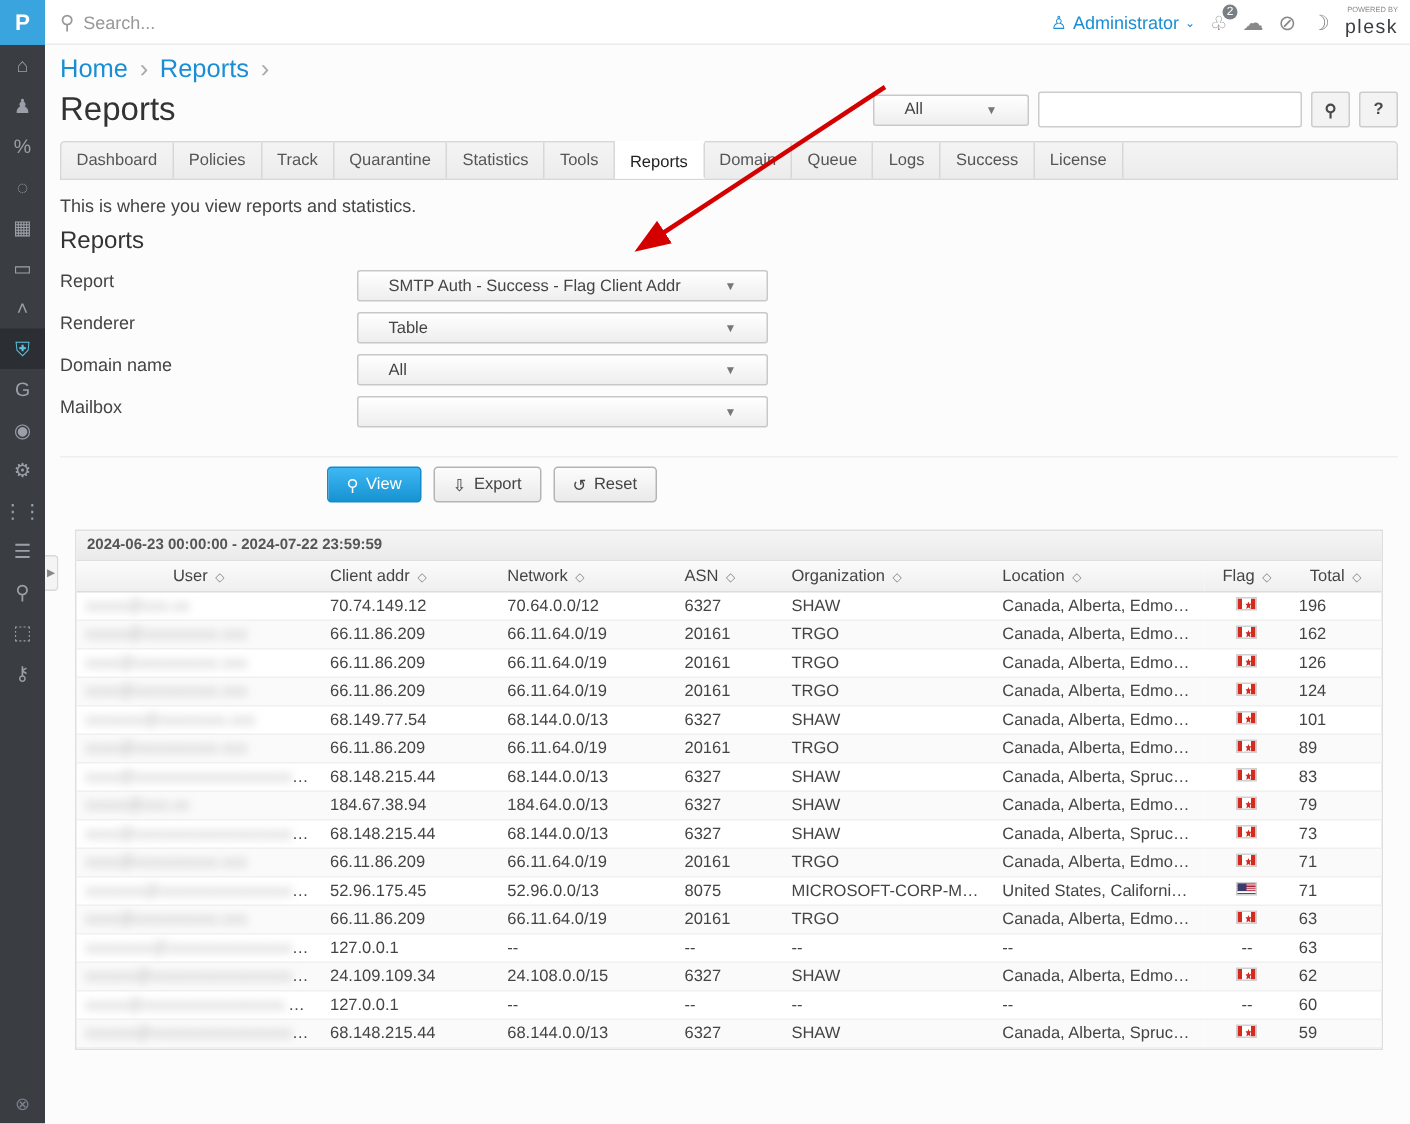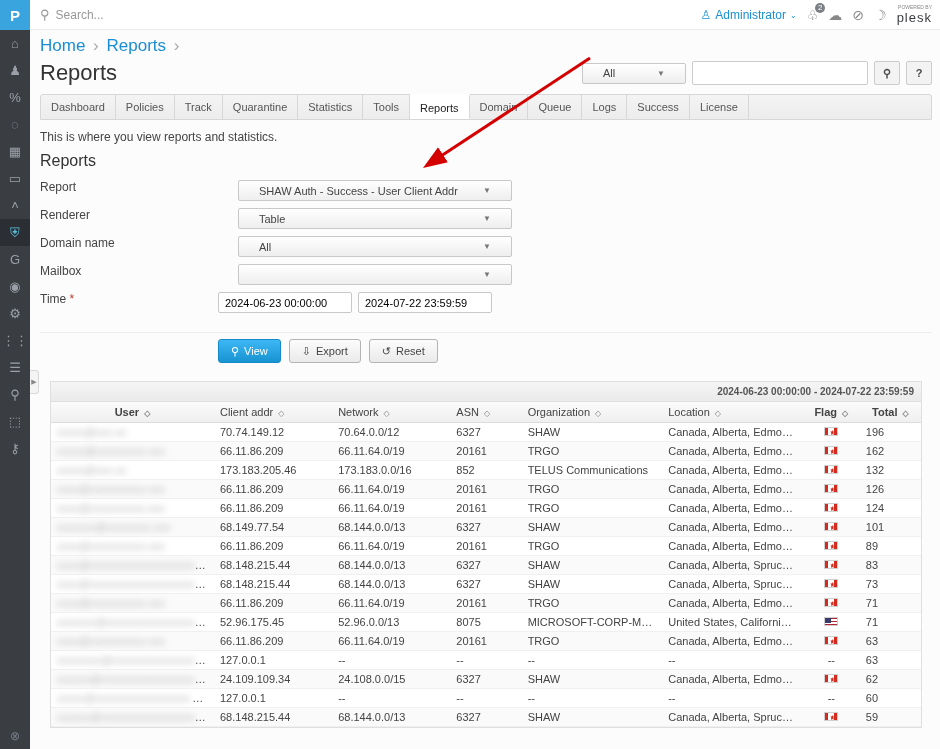--- a/index.html
+++ b/index.html
@@ -36,24 +36,24 @@
   .form-row { display: flex; margin-bottom: 4px; height: 24px; }
   .form-row label { width: 178px; font-size: 12px; color: #444; }
   .form-row label .req { color: #c0392b; }
   .select-like { flex: 0 0 274px; height: 21px; border: 1px solid #c8c8c8; background: linear-gradient(#fff,#eee); font-size: 11px; padding: 0 20px; display: flex; align-items: center; justify-content: space-between; border-radius: 2px; color: #444; cursor: pointer; margin-left: 20px; }
   .select-like .caret { font-size: 8px; color: #777; }
   .time-input { width: 134px; height: 21px; border: 1px solid #c8c8c8; font-size: 11px; padding: 0 6px; border-radius: 2px; margin-right: 6px; }
   .btnbar { margin-top: 16px; display: flex; gap: 8px; padding: 6px 0 10px 178px; border-top: 1px solid #eee; }
   .btn { height: 24px; padding: 0 12px; border: 1px solid #b4b4b4; background: linear-gradient(#fcfcfc,#eaeaea); font-size: 11px; border-radius: 3px; display: flex; align-items: center; gap: 5px; cursor: pointer; color: #444; }
   .btn.primary { background: linear-gradient(#3db8f5,#1893d1); color: #fff; border-color: #148ac9; }
   .report-block { margin: 8px 10px 0 10px; border: 1px solid #dfdfdf; background: #fff; }
-  .report-caption { background: linear-gradient(#f5f5f5,#eaeaea); font-size: 10px; font-weight: bold; color: #555; padding: 4px 7px; border-bottom: 1px solid #dfdfdf; text-align: right; }
+  .report-caption { background: linear-gradient(#f5f5f5,#eaeaea); font-size: 10px; font-weight: bold; color: #555; padding: 4px 7px; border-bottom: 1px solid #dfdfdf; }
   table.data { width: 100%; border-collapse: collapse; font-size: 11px; table-layout: fixed; }
   table.data th { background: linear-gradient(#fbfbfb,#efefef); border-bottom: 1px solid #dcdcdc; padding: 4px 6px; font-weight: normal; color: #444; text-align: left; white-space: nowrap; }
-  table.data th.center { text-align: center; font-weight: bold; }
+  table.data th.center { text-align: center; }
   table.data th .sort { font-size: 8px; color: #888; margin-left: 2px; }
   table.data td { padding: 3px 6px; border-bottom: 1px solid #f0f0f0; color: #444; white-space: nowrap; overflow: hidden; text-overflow: ellipsis; }
   table.data tr:nth-child(even) td { background: #fafafa; }
   .blur { filter: blur(3px); color: #b8b8b8; }
   .flag { display: inline-block; width: 14px; height: 9px; position: relative; overflow: hidden; border: 0.5px solid #d0d0d0; }
   .flag.ca { background: #fff; }
   .flag.ca::before, .flag.ca::after { content:""; position:absolute; top:0; bottom:0; width:3px; background:#d52b1e; }
   .flag.ca::before { left:0; } .flag.ca::after { right:0; }
   .flag.ca .leaf { position:absolute; left:5px; top:2px; width:4px; height:5px; background:#d52b1e; clip-path: polygon(50% 0, 65% 30%, 100% 30%, 75% 55%, 85% 100%, 50% 80%, 15% 100%, 25% 55%, 0 30%, 35% 30%); }
   .flag.us { background: linear-gradient(#b22234 0 11%, #fff 11% 22%, #b22234 22% 33%, #fff 33% 44%, #b22234 44% 55%, #fff 55% 66%, #b22234 66% 77%, #fff 77% 88%, #b22234 88% 100%); }
@@ -149,21 +149,21 @@
       <div class="tab">Success</div>
       <div class="tab">License</div>
     </div>
 
   <div class="intro">This is where you view reports and statistics.</div>
   <h2 class="sub">Reports</h2>
 
   <div class="form-row">
     <label>Report</label>
     <div class="select-like">
-      <span>SHAW Auth - Success - User Client Addr</span>
+      <span>SMTP Auth - Success - Flag Client Addr</span>
         <span class="caret">▼</span>
     </div>
   </div>
   <div class="form-row">
     <label>Renderer</label>
     <div class="select-like">
       <span>Table</span>
         <span class="caret">▼</span>
     </div>
   </div>
@@ -173,25 +173,20 @@
       <span>All</span>
         <span class="caret">▼</span>
     </div>
   </div>
   <div class="form-row">
     <label>Mailbox</label>
     <div class="select-like">
       <span></span>
         <span class="caret">▼</span>
     </div>
-  </div>
-  <div class="form-row">
-    <label><span>Time</span> <span class="req">*</span></label>
-    <input class="time-input" value="2024-06-23 00:00:00" style="">
-    <input class="time-input" value="2024-07-22 23:59:59" style="">
   </div>
 
   <div class="btnbar">
     <div class="btn primary">
         <span>⚲</span>
         <span>View</span>
       </div>
     <div class="btn">
         <span>⇩</span>
         <span>Export</span>
@@ -242,30 +237,20 @@
             <td><span class="blur">xxxxx@xxxxxxxxx.xxx</span></td>
             <td>66.11.86.209</td>
             <td>66.11.64.0/19</td>
             <td>20161</td>
             <td>TRGO</td>
             <td>Canada, Alberta, Edmonton</td>
             <td style="text-align:center"><span class="flag ca"><span class="leaf"></span></span></td>
             <td>162</td>
           </tr>
           <tr>
-            <td><span class="blur">xxxxx@xxx.xx</span></td>
-            <td>173.183.205.46</td>
-            <td>173.183.0.0/16</td>
-            <td>852</td>
-            <td>TELUS Communications</td>
-            <td>Canada, Alberta, Edmonton</td>
-            <td style="text-align:center"><span class="flag ca"><span class="leaf"></span></span></td>
-            <td>132</td>
-          </tr>
-          <tr>
             <td><span class="blur">xxxx@xxxxxxxxxx.xxx</span></td>
             <td>66.11.86.209</td>
             <td>66.11.64.0/19</td>
             <td>20161</td>
             <td>TRGO</td>
             <td>Canada, Alberta, Edmonton</td>
             <td style="text-align:center"><span class="flag ca"><span class="leaf"></span></span></td>
             <td>126</td>
           </tr>
           <tr>
@@ -300,20 +285,30 @@
           </tr>
           <tr>
             <td><span class="blur">xxxx@xxxxxxxxxxxxxxxxxxx.xx</span></td>
             <td>68.148.215.44</td>
             <td>68.144.0.0/13</td>
             <td>6327</td>
             <td>SHAW</td>
             <td>Canada, Alberta, Spruce Grove</td>
             <td style="text-align:center"><span class="flag ca"><span class="leaf"></span></span></td>
             <td>83</td>
+          </tr>
+          <tr>
+            <td><span class="blur">xxxxx@xxx.xx</span></td>
+            <td>184.67.38.94</td>
+            <td>184.64.0.0/13</td>
+            <td>6327</td>
+            <td>SHAW</td>
+            <td>Canada, Alberta, Edmonton</td>
+            <td style="text-align:center"><span class="flag ca"><span class="leaf"></span></span></td>
+            <td>79</td>
           </tr>
           <tr>
             <td><span class="blur">xxxx@xxxxxxxxxxxxxxxxxxx.xx</span></td>
             <td>68.148.215.44</td>
             <td>68.144.0.0/13</td>
             <td>6327</td>
             <td>SHAW</td>
             <td>Canada, Alberta, Spruce Grove</td>
             <td style="text-align:center"><span class="flag ca"><span class="leaf"></span></span></td>
             <td>73</td>

